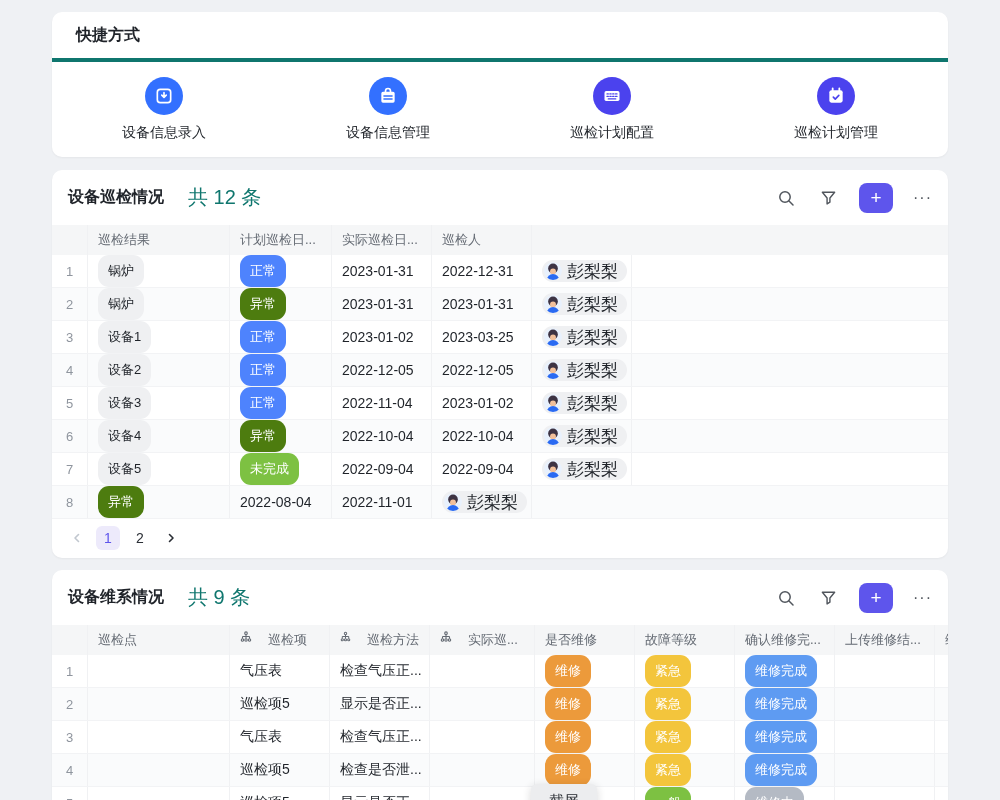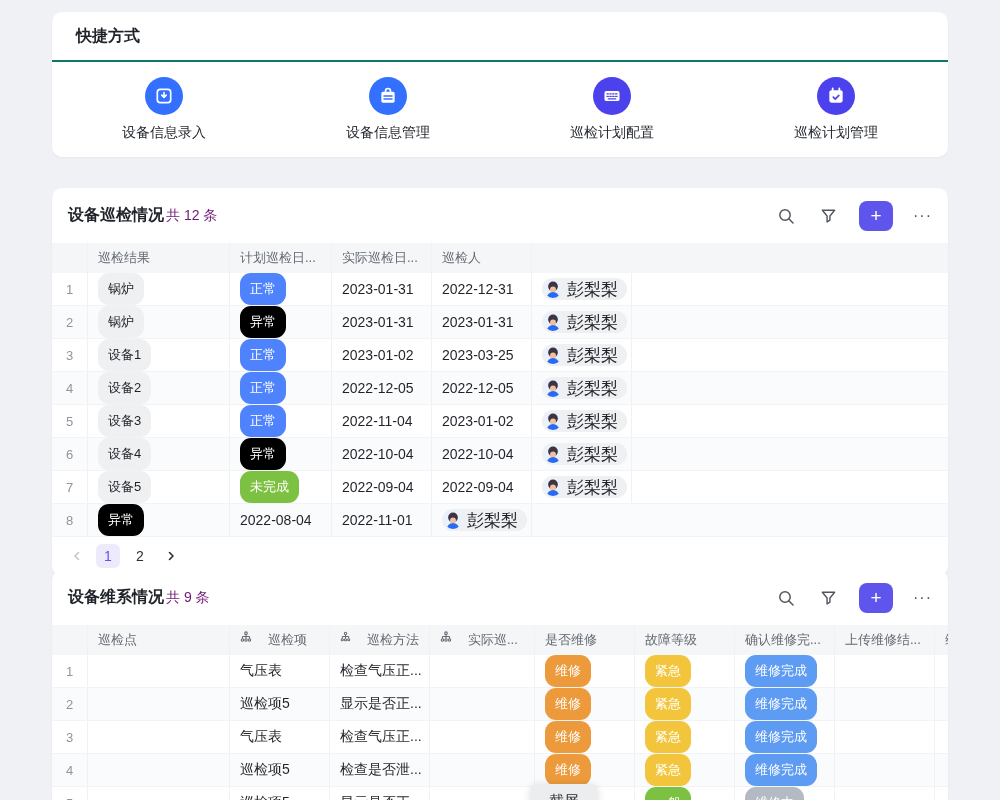--- a/index.html
+++ b/index.html
@@ -10,39 +10,39 @@
     font-family:"Liberation Sans","DejaVu Sans",sans-serif;
     color:#1F2329;
   }
   .card {
     position:absolute; left:52px; width:896px;
     background:#fff; border-radius:10px;
     box-shadow:0 1px 2px rgba(31,35,41,.05);
     overflow:hidden;
   }
   #card-shortcuts { top:12px; height:145px; }
-  #card-inspection { top:188px; height:388px; }
+  #card-inspection { top:170px; height:388px; }
   #card-maintenance { top:570px; height:290px; }
 
   
   .sc-title { height:50px; display:flex; align-items:center; padding:0 24px;
-    font-size:16px; font-weight:700; border-bottom:2px solid #0f766e;font-family:Liberation Serif, serif; }
+    font-size:16px; font-weight:700; border-bottom:4px solid #0f766e;font-family:Liberation Serif, serif; }
   .sc-row { height:94px; display:flex; }
   .sc-item { flex:1; display:flex; flex-direction:column; align-items:center;
     justify-content:center; gap:9px; cursor:pointer; }
   .sc-circle { width:38px; height:38px; border-radius:50%;
     display:flex; align-items:center; justify-content:center; }
   .sc-circle.blue { background:#3370FF; }
   .sc-circle.indigo { background:#4B42EE; }
   .sc-label { font-size:14px; color:#1F2329; }
 
   
   .tc-head { height:55px; display:flex; align-items:center; padding:0 16px; }
   .tc-title { font-size:16px; font-weight:700; }
-  .tc-count { font-size:14px; color:#701a75; margin-left:2px; }
+  .tc-count { font-size:20px; color:#0f766e; margin-left:24px; }
   .tc-actions { margin-left:auto; display:flex; align-items:center; gap:20px; }
   .icon-btn { width:22px; height:22px; display:flex; align-items:center;
     justify-content:center; cursor:pointer; }
   .plus-btn { width:34px; height:30px; background:#5E55EC; border-radius:8px;
     color:#fff; font-size:19px; font-weight:400; display:flex; align-items:center;
     justify-content:center; cursor:pointer; line-height:1; }
   .more-btn { color:#51565D; font-size:16px; letter-spacing:1px; cursor:pointer; }
 
   
   .grid { display:grid; align-items:stretch; }
@@ -56,21 +56,21 @@
     white-space:nowrap; border-right:1px solid #F0F1F3; font-size:14px; }
   .cell:last-child { border-right:none; }
   .cell.num { justify-content:center; color:#8F959E; font-size:13px; padding:0 2px; }
   .lk { display:flex; align-items:flex-start; gap:16px; min-width:0; }
 
   
   .pill { display:inline-flex; align-items:center; height:32px; padding:0 10px;
     border-radius:11px; font-size:13px; color:#fff; max-width:100%; }
   .pill.tag { background:#EFF0F2; color:#1F2329; }
   .pill[data-color="blue"]      { background:#4E83FD; }
-  .pill[data-color="red"]       { background:#000000; }
+  .pill[data-color="red"]       { background:#4d7c0f; }
   .pill[data-color="green"]     { background:#7DC142; }
   .pill[data-color="orange"]    { background:#EC9A3B; }
   .pill[data-color="yellow"]    { background:#F3C53C; }
   .pill[data-color="lightblue"] { background:#5E9BF2; }
   .pill[data-color="grey"]      { background:#B4BAC4; }
 
   .person { display:inline-flex; align-items:center; gap:5px; height:22px;
     background:#EFF0F2; border-radius:11px; padding:0 9px 0 2px; font-size:17px; }
   .person svg { flex:none; }
 

